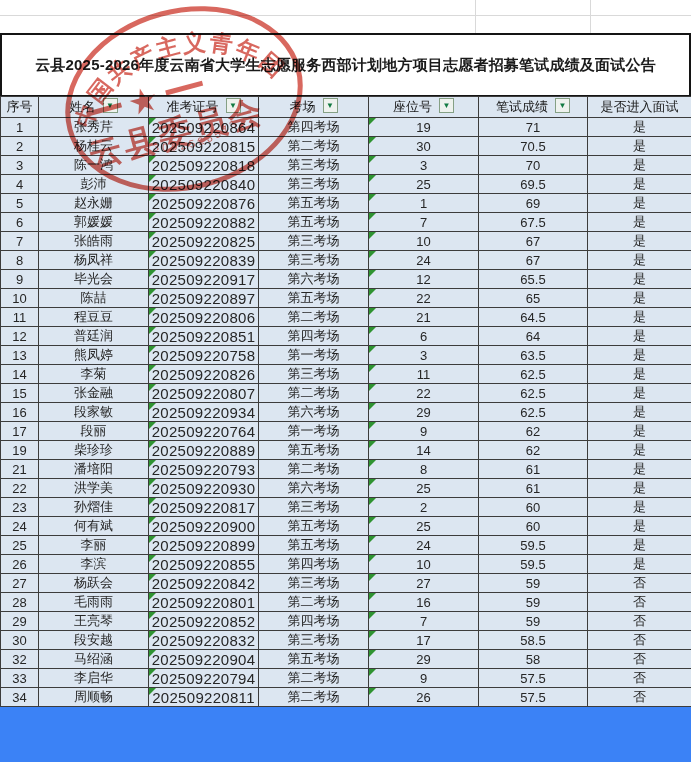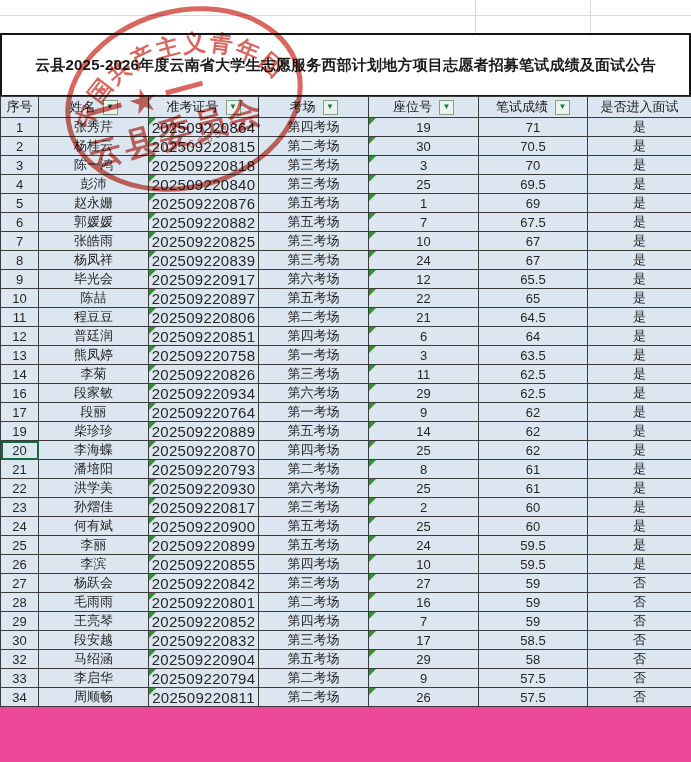--- a/index.html
+++ b/index.html
@@ -1,17 +1,17 @@
 <!DOCTYPE html>
 <html><head>
 <meta charset="utf-8">
 <style>
   html,body { margin:0; padding:0; }
   .screen {
-    position:relative; width:691px; height:762px; background:#ec4899;
+    position:relative; width:691px; height:762px; background:#3b82f6;
     overflow:hidden; font-family:"Liberation Sans", sans-serif; color:#1a1a1a;
   }
   
   .top-strip { position:absolute; top:0; left:0; width:691px; height:33px; background:#fff; }
   .grid-h { position:absolute; left:0; width:691px; height:1px; background:#d9d9d9; }
   .grid-v { position:absolute; top:0; width:1px; height:33px; background:#d9d9d9; }
 
   
   .title-row {
     position:absolute; top:33px; left:0; width:691px; height:64px; box-sizing:border-box;
@@ -27,21 +27,21 @@
   }
   .sheet th, .sheet td {
     border:1px solid #3c3c3c; background:#dce6f1; padding:0;
     text-align:center; vertical-align:middle; overflow:hidden; white-space:nowrap;
     position:relative;
   }
   .sheet th { height:20px; font-weight:normal; font-size:13px; }
   .sheet td { height:18px; font-size:13px; color:#262626; }
   .sheet td.c2 { font-size:15px; letter-spacing:0.3px; }
   .sheet th.c5, .sheet td.c5 { border-left:1px dashed #9b9b9b; }
-  .sheet .hwrap { display:flex; align-items:center; justify-content:center; gap:7px;font-family:Liberation Serif, serif; }
+  .sheet .hwrap { display:flex; justify-content:center; gap:7px;font-family:Liberation Serif, serif; }
   .fbtn {
     width:15px; height:15px; box-sizing:border-box; flex:0 0 auto;
     background:#eef2ee; border:1px solid #85a085;
     display:flex; align-items:center; justify-content:center;
     font-size:8px; line-height:1; color:#127a42; cursor:pointer;
   }
   .corner {
     position:absolute; top:0; left:0; width:0; height:0;
     border-top:7px solid #2f9331; border-right:7px solid transparent;
   }
@@ -241,20 +241,29 @@
         <tr>
           <td class="c0">14</td>
           <td class="c1">李菊</td>
           <td class="c2">202509220826<span class="corner"></span></td>
           <td class="c3">第三考场</td>
           <td class="c4">11<span class="corner"></span></td>
           <td class="c5">62.5</td>
           <td class="c6">是</td>
         </tr>
         <tr>
+          <td class="c0">15</td>
+          <td class="c1">张金融</td>
+          <td class="c2">202509220807<span class="corner"></span></td>
+          <td class="c3">第二考场</td>
+          <td class="c4">22<span class="corner"></span></td>
+          <td class="c5">62.5</td>
+          <td class="c6">是</td>
+        </tr>
+        <tr>
           <td class="c0">16</td>
           <td class="c1">段家敏</td>
           <td class="c2">202509220934<span class="corner"></span></td>
           <td class="c3">第六考场</td>
           <td class="c4">29<span class="corner"></span></td>
           <td class="c5">62.5</td>
           <td class="c6">是</td>
         </tr>
         <tr>
           <td class="c0">17</td>
@@ -264,29 +273,20 @@
           <td class="c4">9<span class="corner"></span></td>
           <td class="c5">62</td>
           <td class="c6">是</td>
         </tr>
         <tr>
           <td class="c0">19</td>
           <td class="c1">柴珍珍</td>
           <td class="c2">202509220889<span class="corner"></span></td>
           <td class="c3">第五考场</td>
           <td class="c4">14<span class="corner"></span></td>
-          <td class="c5">62</td>
-          <td class="c6">是</td>
-        </tr>
-        <tr>
-          <td class="c0 selected">20</td>
-          <td class="c1">李海蝶</td>
-          <td class="c2">202509220870<span class="corner"></span></td>
-          <td class="c3">第四考场</td>
-          <td class="c4">25<span class="corner"></span></td>
           <td class="c5">62</td>
           <td class="c6">是</td>
         </tr>
         <tr>
           <td class="c0">21</td>
           <td class="c1">潘培阳</td>
           <td class="c2">202509220793<span class="corner"></span></td>
           <td class="c3">第二考场</td>
           <td class="c4">8<span class="corner"></span></td>
           <td class="c5">61</td>

